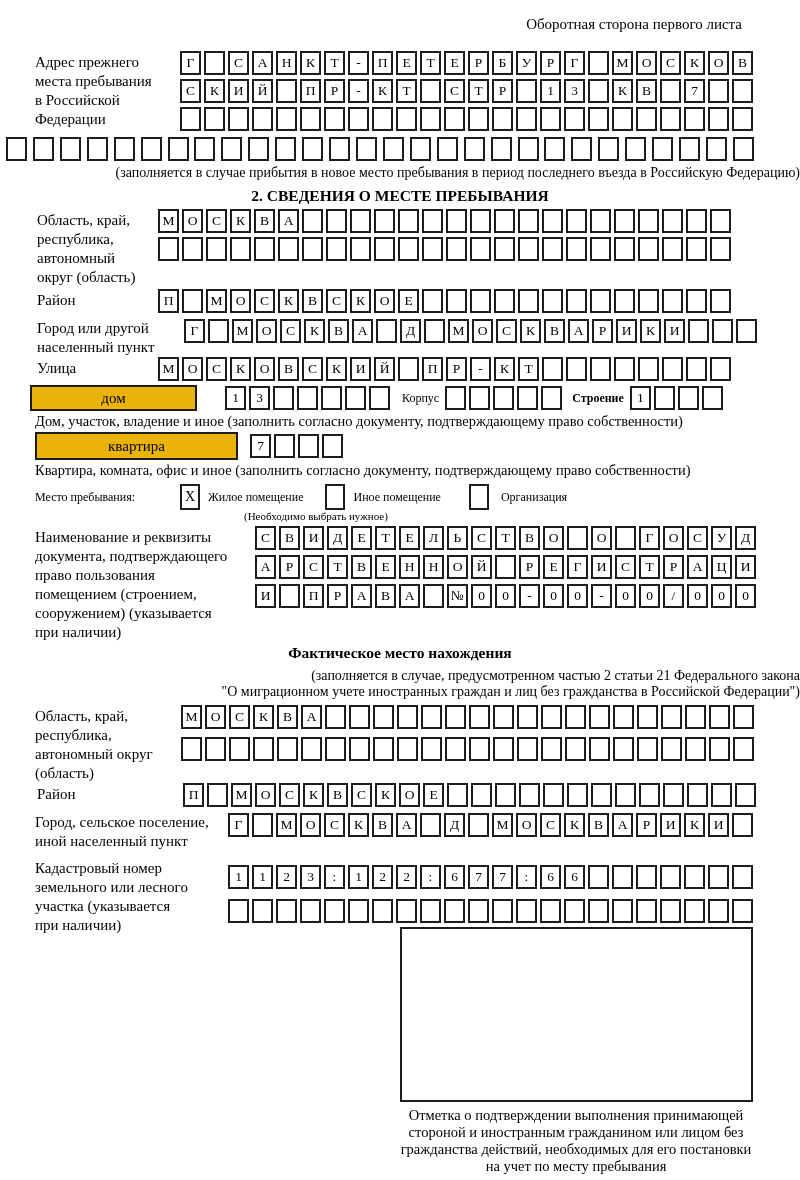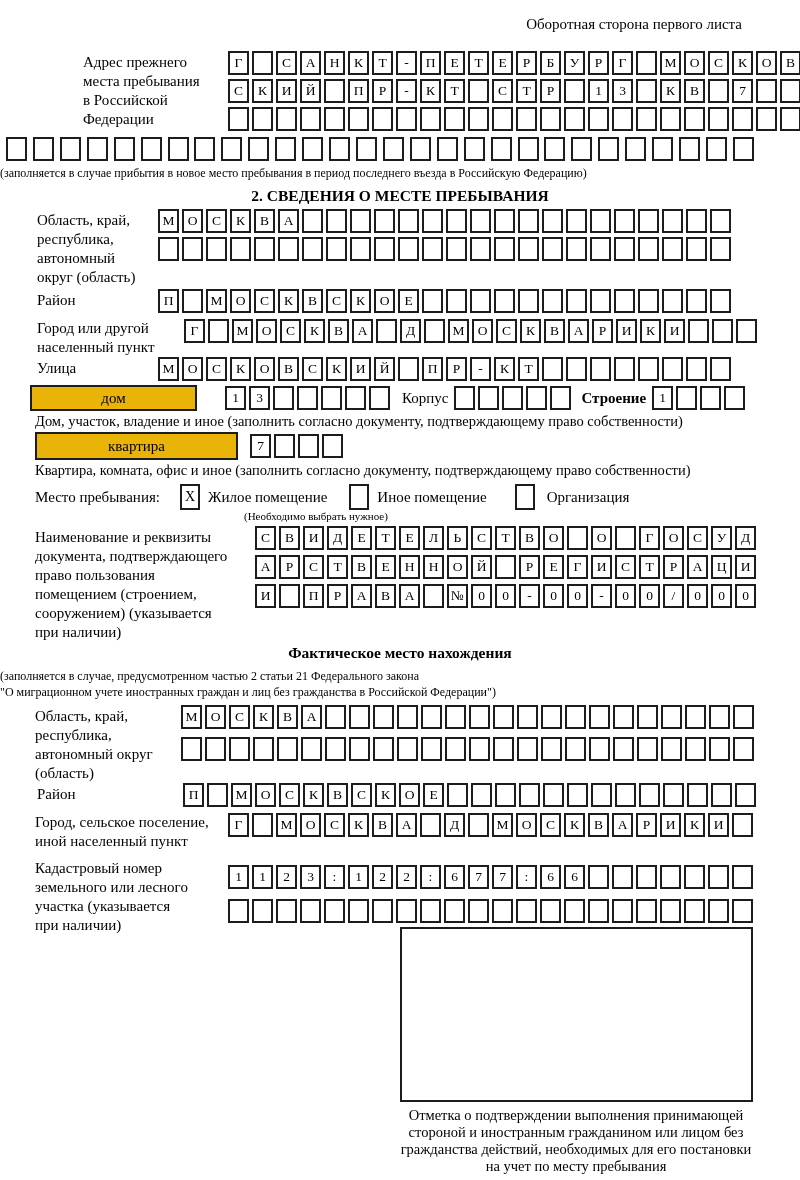--- a/index.html
+++ b/index.html
@@ -18,31 +18,31 @@
   .rows.gap10{gap:10px;}
 
   .boxrow{display:flex;gap:3px;}
   .cbox{
     box-sizing:border-box;width:21px;height:24px;border:2px solid #1d1d1d;
     display:flex;align-items:center;justify-content:center;
     font-size:13.5px;line-height:1;background:#fff;flex:0 0 auto;
   }
   .fullrow{display:flex;justify-content:space-between;width:748px;margin:6px 0 0 6px;}
 
-  .caption-center{text-align:left;font-size:12px;line-height:16px;margin-top:5px;}
+  .caption-center{text-align:right;font-size:14px;line-height:16px;margin-top:5px;}
   .caption-left{font-size:14.5px;margin:2px 0 0 35px;}
   .heading{font-weight:bold;font-size:15.5px;text-align:center;margin-top:8px;}
 
   .typebox{
     box-sizing:border-box;border:2px solid #1d1d1d;display:flex;
     align-items:center;justify-content:center;font-size:15px;background:#eab308;
   }
   .dom-row{display:flex;align-items:center;margin:4px 0 0 30px;}
   .kv-row{display:flex;align-items:center;margin:2px 0 0 35px;}
-  .inline-lbl{font-size:15px;white-space:nowrap;}
+  .inline-lbl{font-size:12px;white-space:nowrap;}
 
   .stay-row{display:flex;align-items:center;margin:5px 0 0 35px;}
   .chk{
     box-sizing:border-box;width:20px;height:26px;border:2px solid #1d1d1d;
     display:flex;align-items:center;justify-content:center;font-size:14px;background:#fff;flex:0 0 auto;
   }
 
   .stamp-box{
     box-sizing:border-box;margin-left:400px;margin-top:-8px;
     width:353px;height:175px;border:2px solid #1d1d1d;background:#fff;
@@ -56,21 +56,21 @@
   .w147{width:147px;margin-left:37px;}
   .w220{width:220px;margin-left:35px;}
   .w146{width:146px;margin-left:35px;}
   .w193{width:193px;margin-left:35px;}
 </style>
 </head>
 <body>
 
 <div class="top-note">Оборотная сторона первого листа</div>
 
-<div class="field" style="margin-top:18px;padding-left:48px;">
+<div class="field" style="margin-top:18px;">
   <div class="lbl w145">
     <span class="ln">Адрес прежнего</span>
     <span class="ln">места пребывания</span>
     <span class="ln">в Российской</span>
     <span class="ln">Федерации</span>
   </div>
   <div class="rows">
     <div class="boxrow">
         <div class="cbox">Г</div>
         <div class="cbox"></div>

